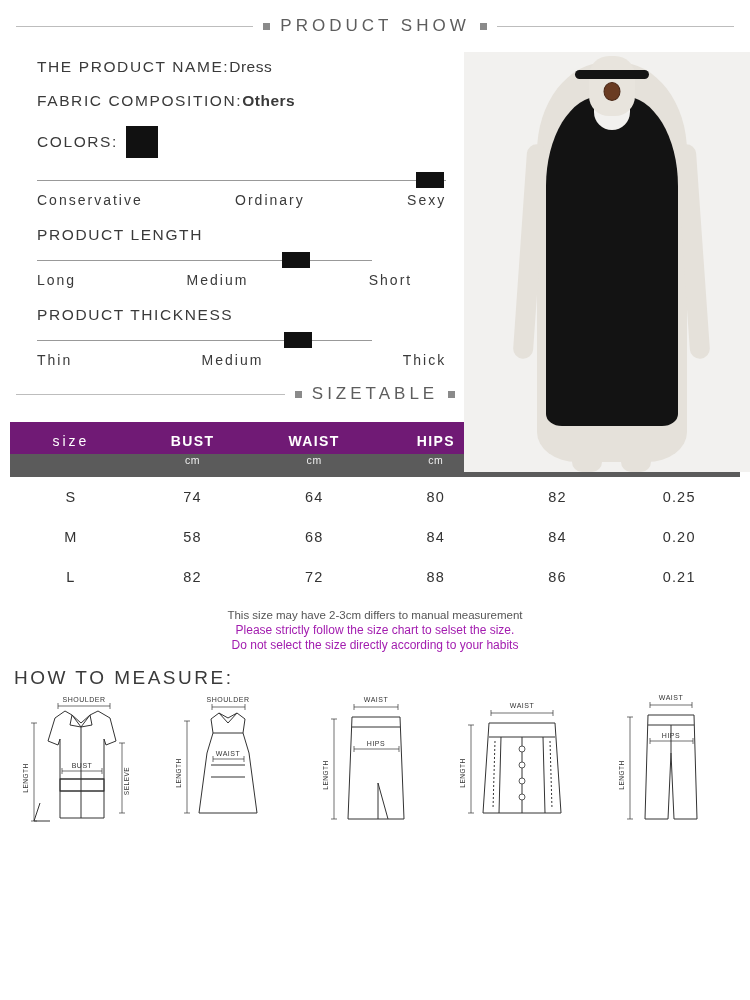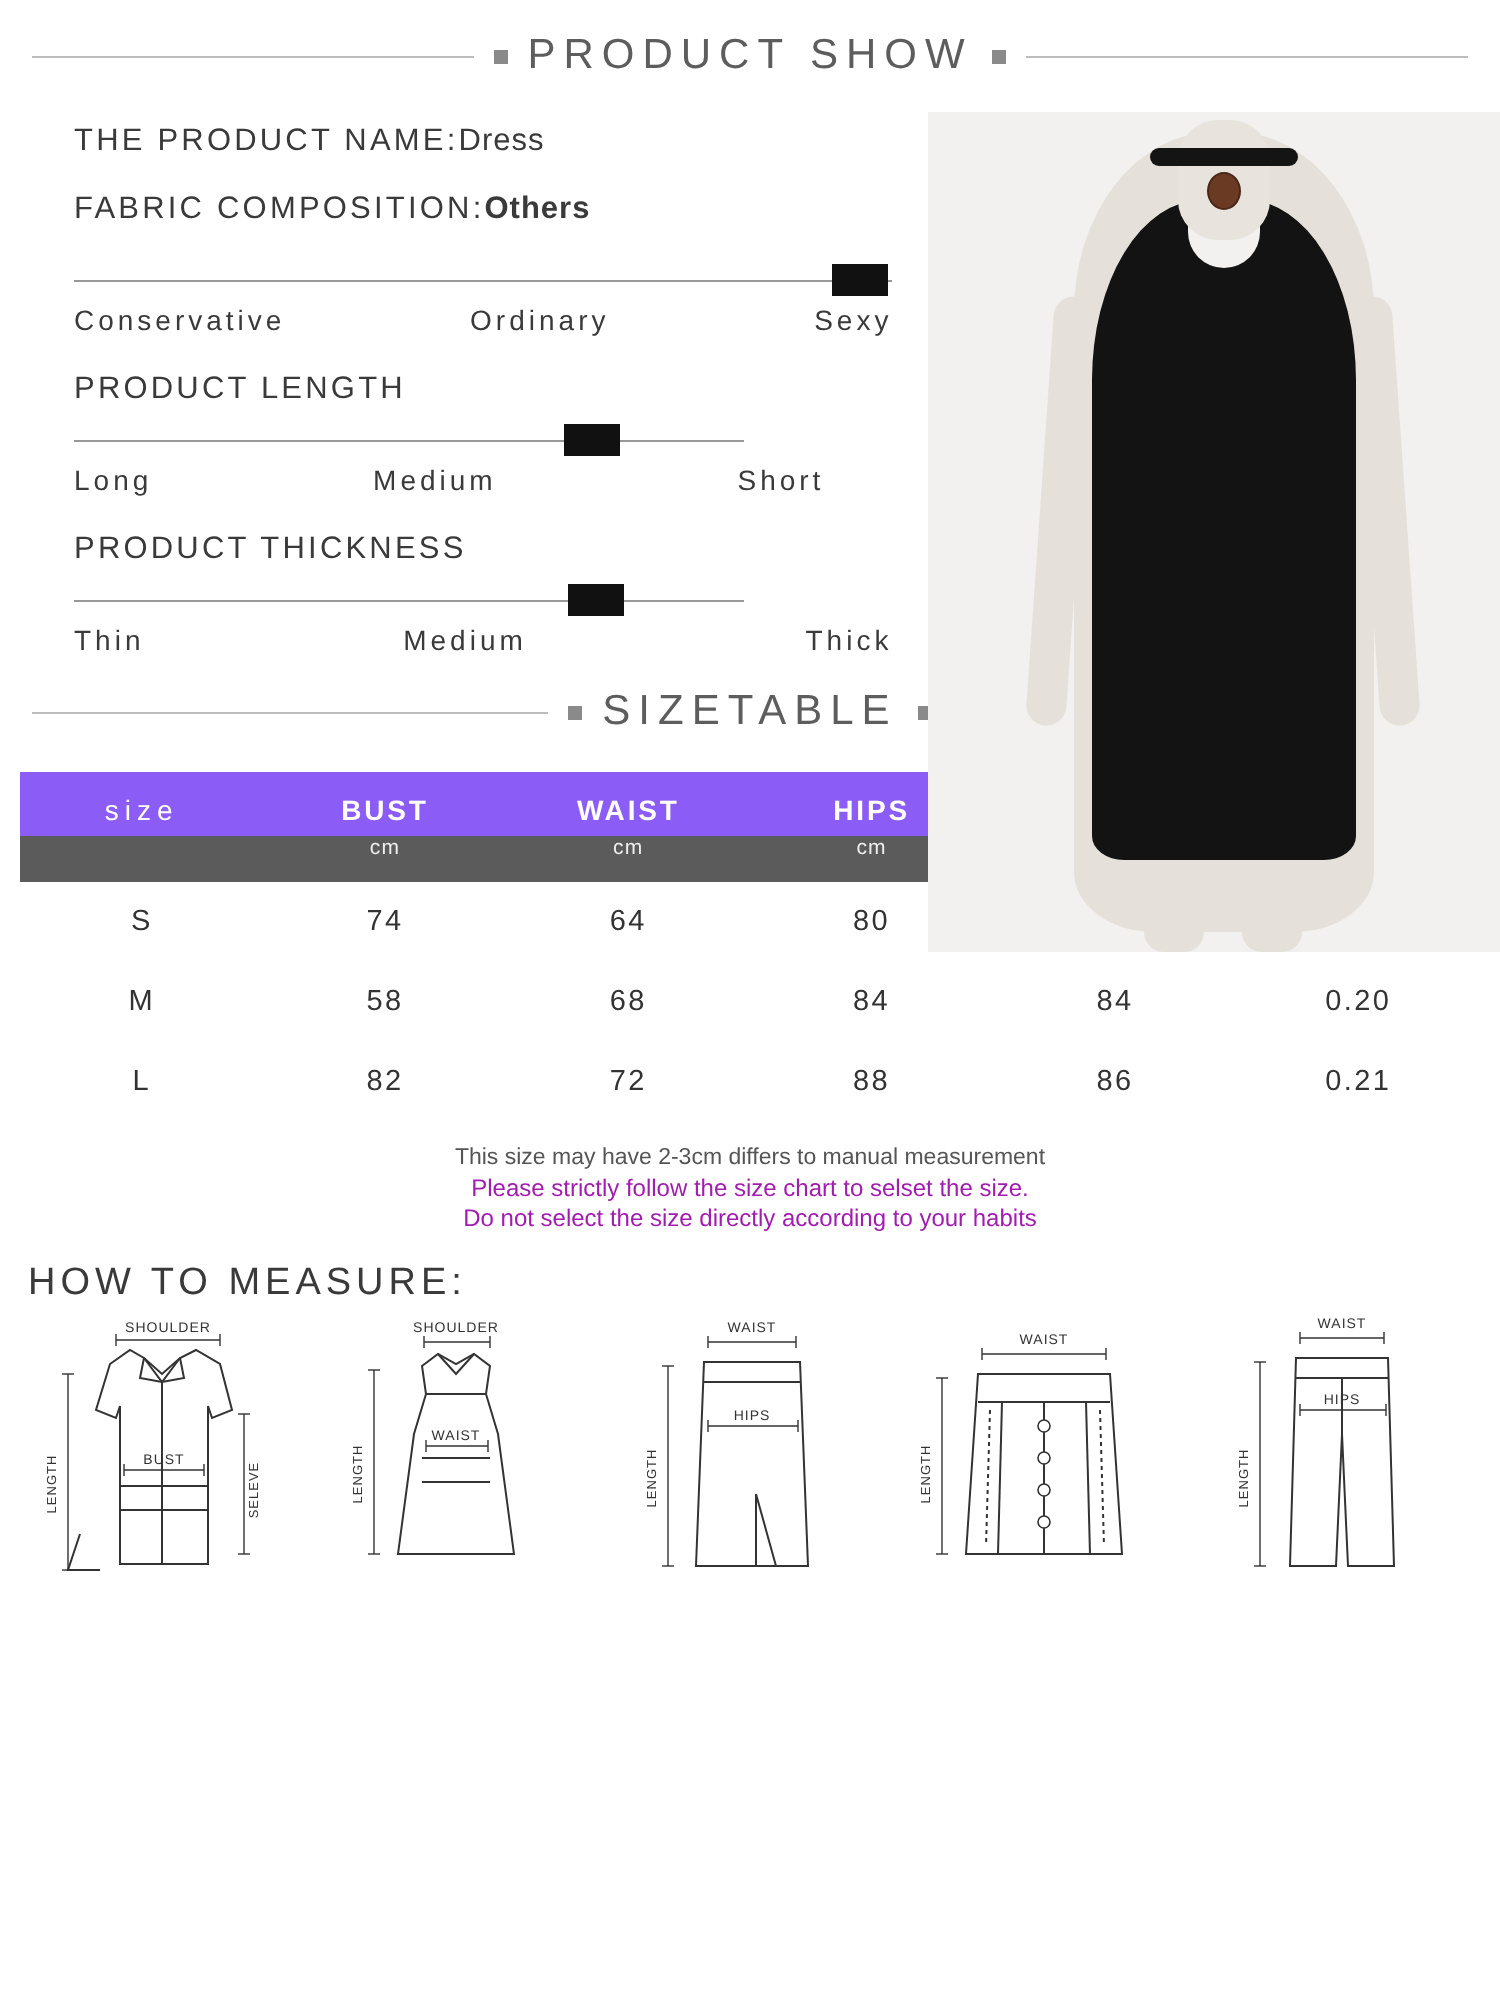--- a/index.html
+++ b/index.html
@@ -19,21 +19,21 @@
     gap:10px;
     padding:0 16px;
   }
   .section-head .rule {
     flex:1 1 auto; height:1px; background:#bdbdbd;
   }
   .section-head .sq {
     width:7px; height:7px; background:#8a8a8a; flex:0 0 auto;
   }
   .section-head .title {
-    font-size:21px; letter-spacing:4px; color:#5d5d5d;
+    font-size:17px; letter-spacing:4px; color:#5d5d5d;
     font-weight:400; white-space:nowrap;
   }
 
   #product-show-head { margin-top:16px; }
   #sizetable-head { margin-top:12px; }
 
   
   .info-wrap { display:flex; padding:22px 0 0 0;margin-left:23px; }
   .info-left { width:455px; padding-left:14px; }
   .info-right { width:295px; position:relative; }
@@ -123,21 +123,21 @@
 
   
   .table-wrap { margin-top:18px; padding:0 10px; }
   table.size-table {
     width:100%; border-collapse:collapse; table-layout:fixed;
   }
   table.size-table th, table.size-table td {
     text-align:center; font-size:14.5px; letter-spacing:1.2px;
   }
   thead tr.head-row th {
-    background:#8b5cf6; color:#fff; font-weight:bold;
+    background:#701a75; color:#fff; font-weight:bold;
     padding:11px 0 5px 0; font-size:14px; letter-spacing:1.4px;text-align:center;
   }
   thead tr.unit-row th {
     background:#5b5b5b; color:#efefef; font-weight:normal;
     padding:0 0 11px 0; font-size:10.5px; letter-spacing:0.6px;
   }
   thead tr.head-row th.size-col { font-weight:normal; letter-spacing:3px; font-size:14px; }
   tbody td { padding:12px 0; color:#333; font-size:15px; letter-spacing:2px; }
   tbody td.size-col { letter-spacing:1px; }
 
@@ -168,20 +168,24 @@
   <div class="info-left">
 
     <div class="line-name">
       <span>THE PRODUCT NAME:</span><span class="val">Dress</span>
     </div>
 
     <div class="line-fabric">
       <span>FABRIC COMPOSITION:</span><span class="val">Others</span>
     </div>
 
+    <div class="colors-row">
+      <span class="colors-label">COLORS:</span>
+      <span class="swatch"></span>
+    </div>
 
     <div class="attr-block">
       <div class="attr-bar" id="style-bar">
         <div class="bar-line"></div>
         <div class="marker" style="left:379px;"></div>
       </div>
       <div class="attr-labels">
         <span>Conservative</span>
         <span class="mid">Ordinary</span>
         <span>Sexy</span>

